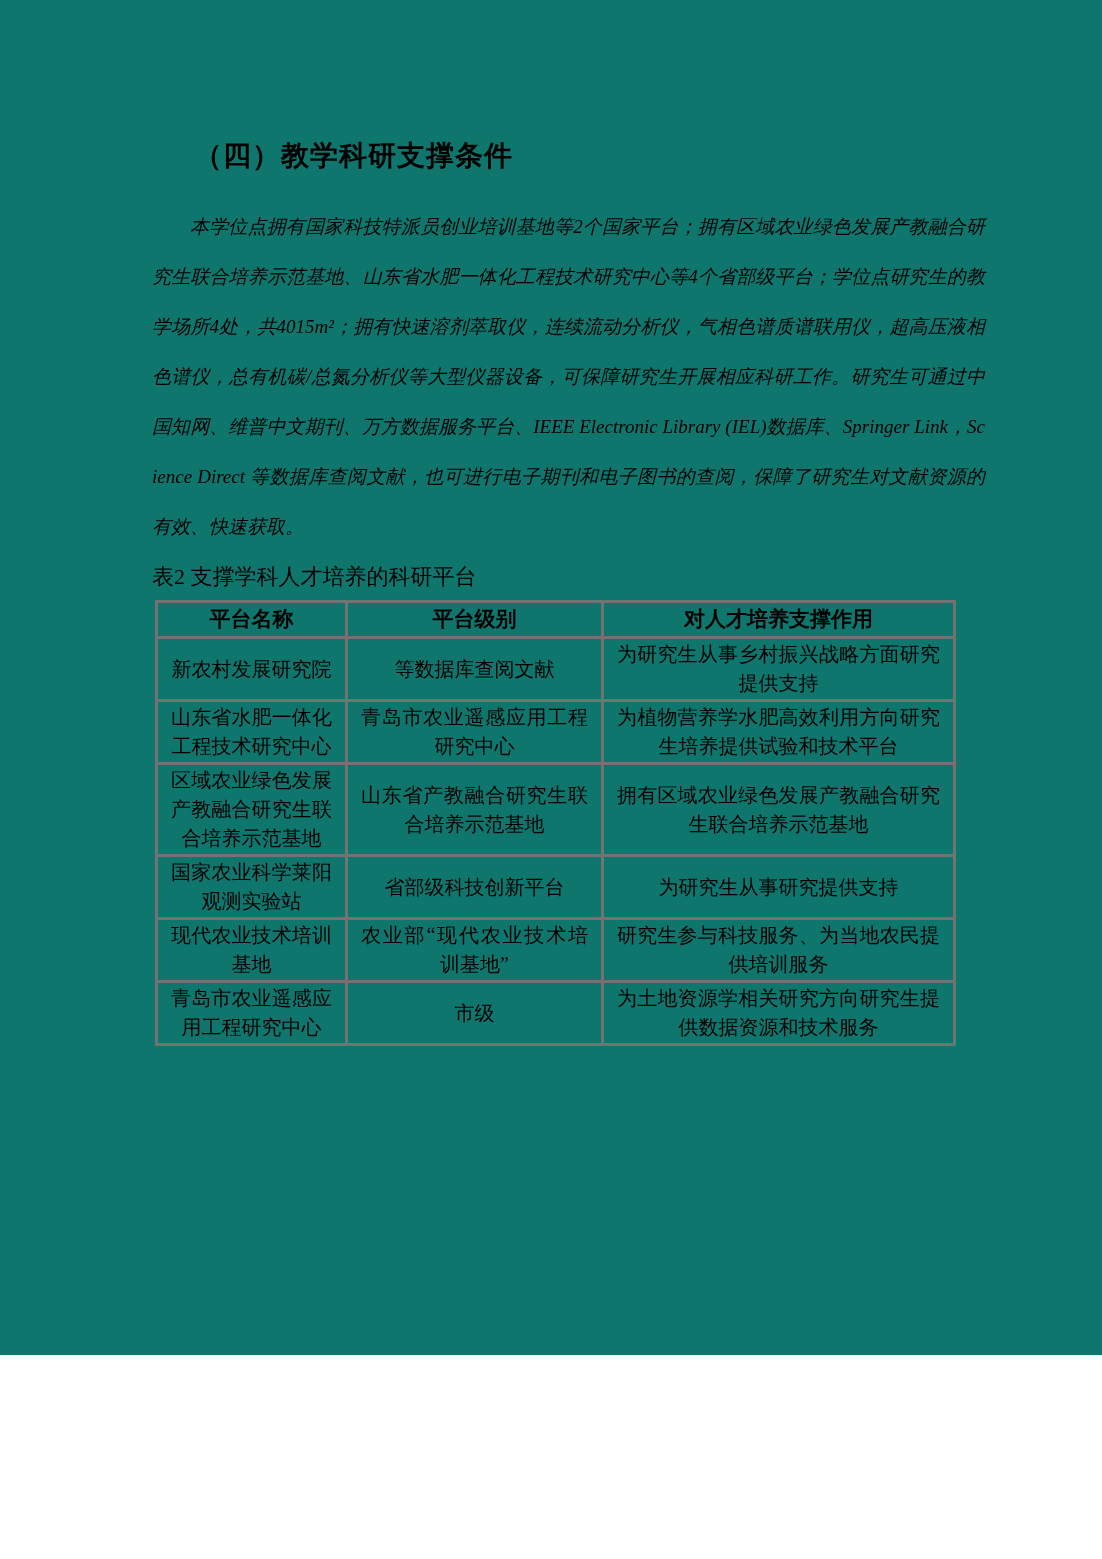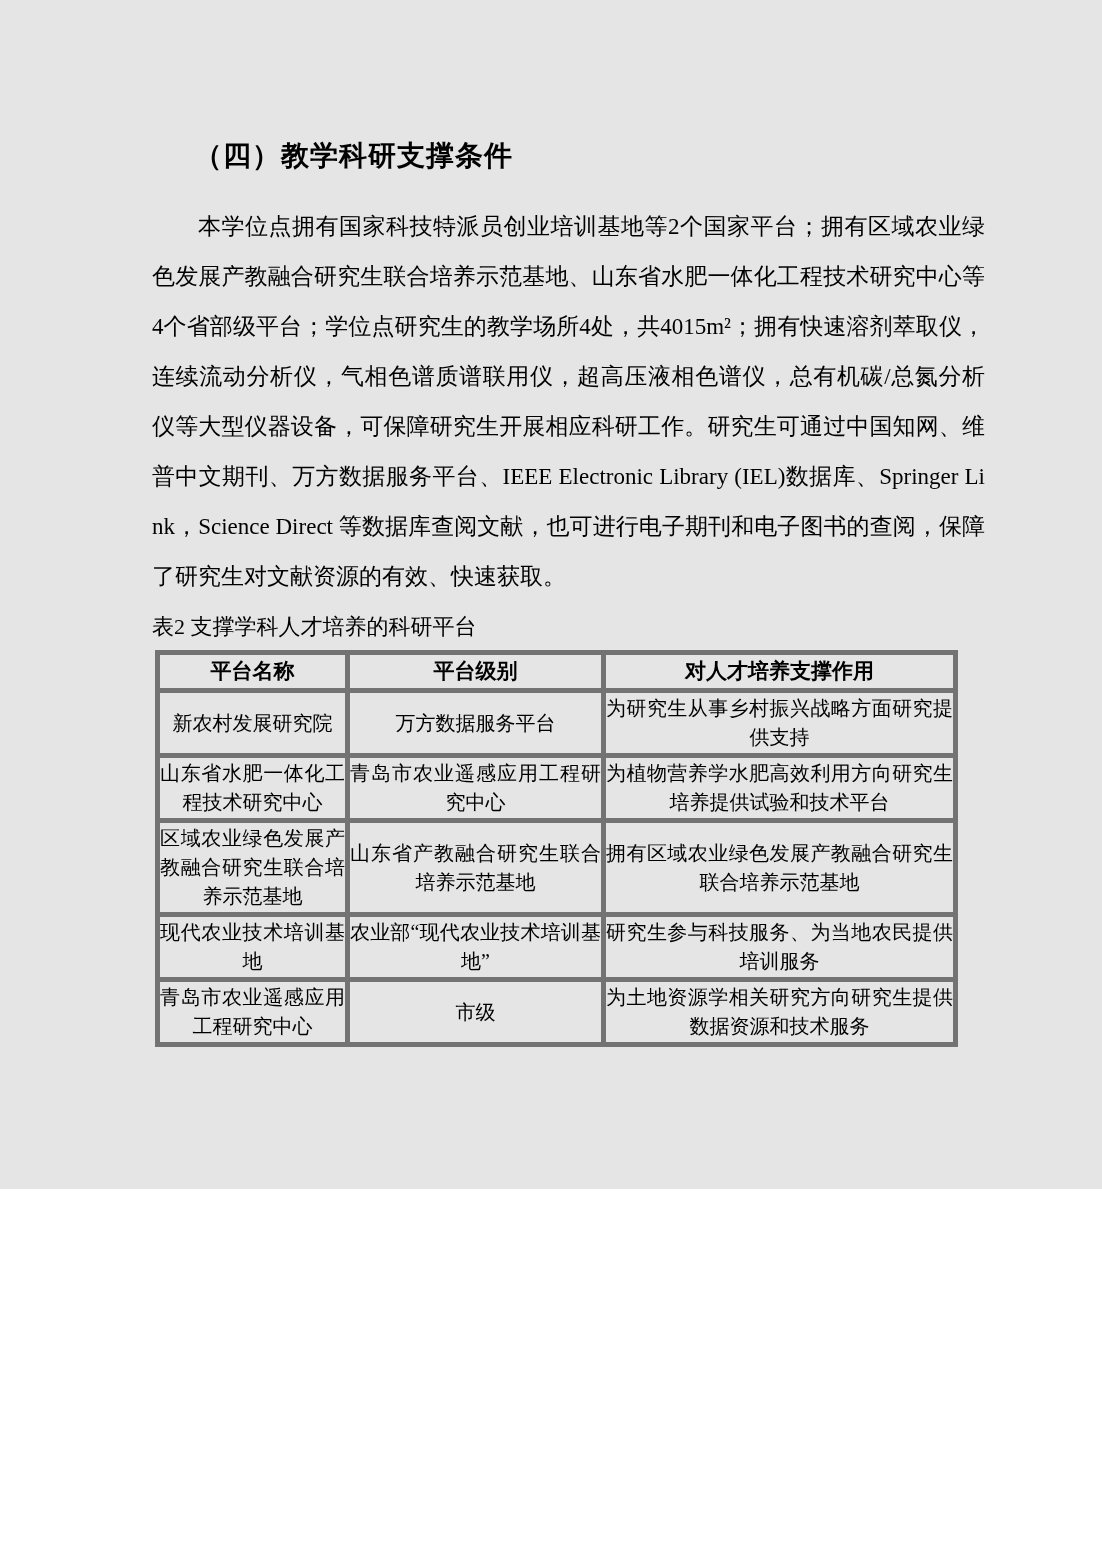--- a/index.html
+++ b/index.html
@@ -3,66 +3,67 @@
 <meta charset="utf-8">
 <style>
   html, body {
     margin: 0;
     padding: 0;
     background: #ffffff;
   }
   .page {
     position: relative;
     width: 1102px;
-    height: 1189px;
-    background: #e5e5e5;
+    height: 1355px;
+    background: #0f766e;
     color: #000000;
     font-family: "Liberation Serif", "DejaVu Serif", serif;
     overflow: hidden;
   }
   .content {
     position: absolute;
     left: 152px;
     top: 138px;
     width: 833px;
   }
   .heading {
     margin-left: 42px;
     font-size: 28px;
     font-weight: bold;
     line-height: 36px;
     letter-spacing: 1px;
   }
   .paragraph {
     margin-top: 28px;
-    font-size: 23px;
+    font-size: 19px;
     line-height: 50px;
     text-align: justify;
     text-indent: 2em;
     word-break: break-all;
+    font-style: italic;
   }
   .table-caption {
     margin-top: 10px;
     text-align: left;
     font-size: 22px;
     line-height: 30px;
   }
   .platforms-table {
     margin: 8px auto 0 3px;
     border-collapse: collapse;
     table-layout: fixed;
     width: 798px;
     border: 2px solid #000;
   }
   .platforms-table th,
   .platforms-table td {
-    border: 5px solid #737373;
+    border: 3px solid #737373;
     font-size: 20px;
     line-height: 29px;
-    padding: 1px 0;
+    padding: 1px 13px;
     vertical-align: middle;
     overflow: hidden;
     margin-top: 13px;
   }
   .platforms-table th {
     font-size: 21px;
     font-weight: bold;
     height: 31px;
     text-align: center;
   }
@@ -102,32 +103,37 @@
       <thead>
         <tr id="table-header-row">
             <th>平台名称</th>
             <th>平台级别</th>
             <th>对人才培养支撑作用</th>
           </tr>
       </thead>
       <tbody id="table-body">
           <tr>
             <td>新农村发展研究院</td>
-            <td>万方数据服务平台</td>
+            <td>等数据库查阅文献</td>
             <td>为研究生从事乡村振兴战略方面研究提供支持</td>
           </tr>
           <tr>
             <td>山东省水肥一体化工程技术研究中心</td>
             <td>青岛市农业遥感应用工程研究中心</td>
             <td>为植物营养学水肥高效利用方向研究生培养提供试验和技术平台</td>
           </tr>
           <tr>
             <td>区域农业绿色发展产教融合研究生联合培养示范基地</td>
             <td>山东省产教融合研究生联合培养示范基地</td>
             <td>拥有区域农业绿色发展产教融合研究生联合培养示范基地</td>
+          </tr>
+          <tr>
+            <td>国家农业科学莱阳观测实验站</td>
+            <td>省部级科技创新平台</td>
+            <td>为研究生从事研究提供支持</td>
           </tr>
           <tr>
             <td>现代农业技术培训基地</td>
             <td>农业部“现代农业技术培训基地”</td>
             <td>研究生参与科技服务、为当地农民提供培训服务</td>
           </tr>
           <tr>
             <td>青岛市农业遥感应用工程研究中心</td>
             <td>市级</td>
             <td>为土地资源学相关研究方向研究生提供数据资源和技术服务</td>

